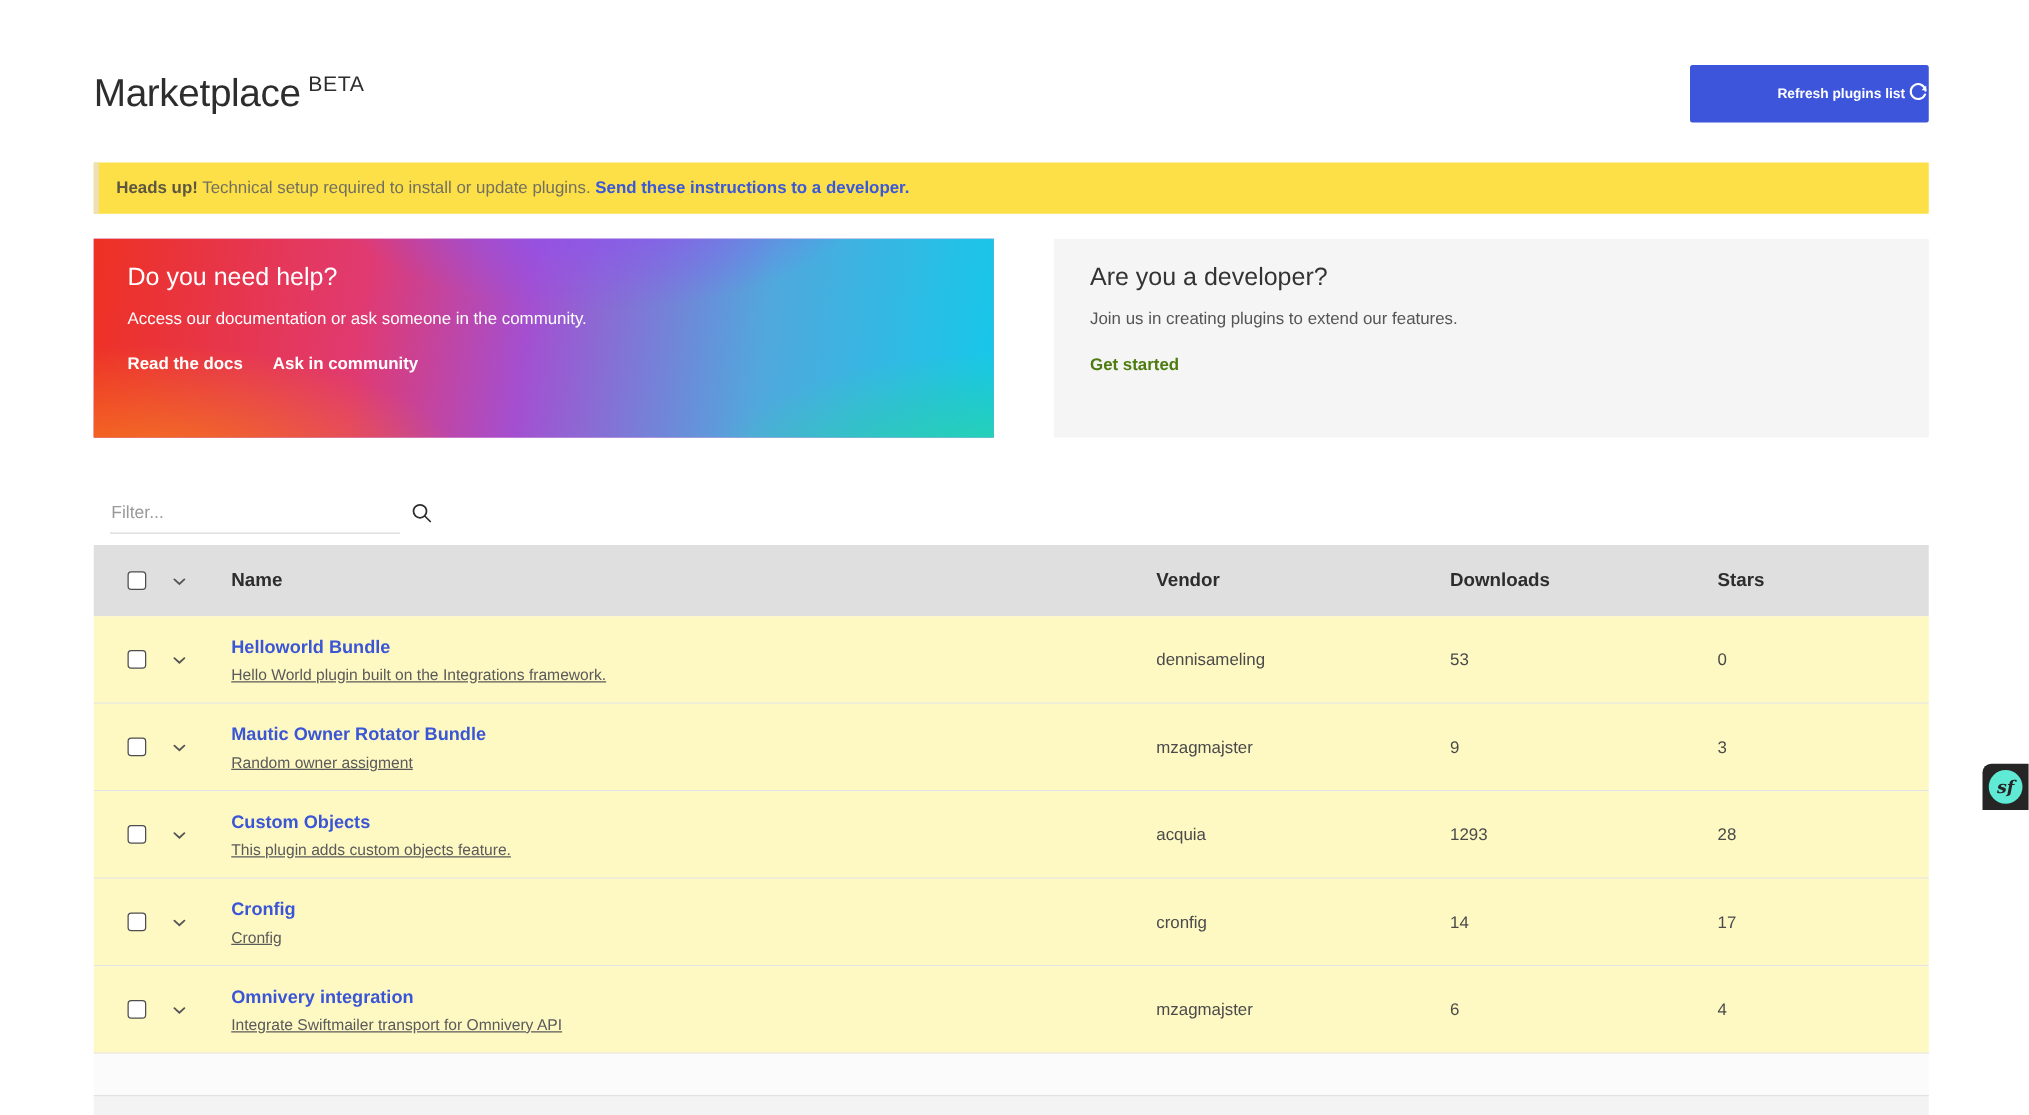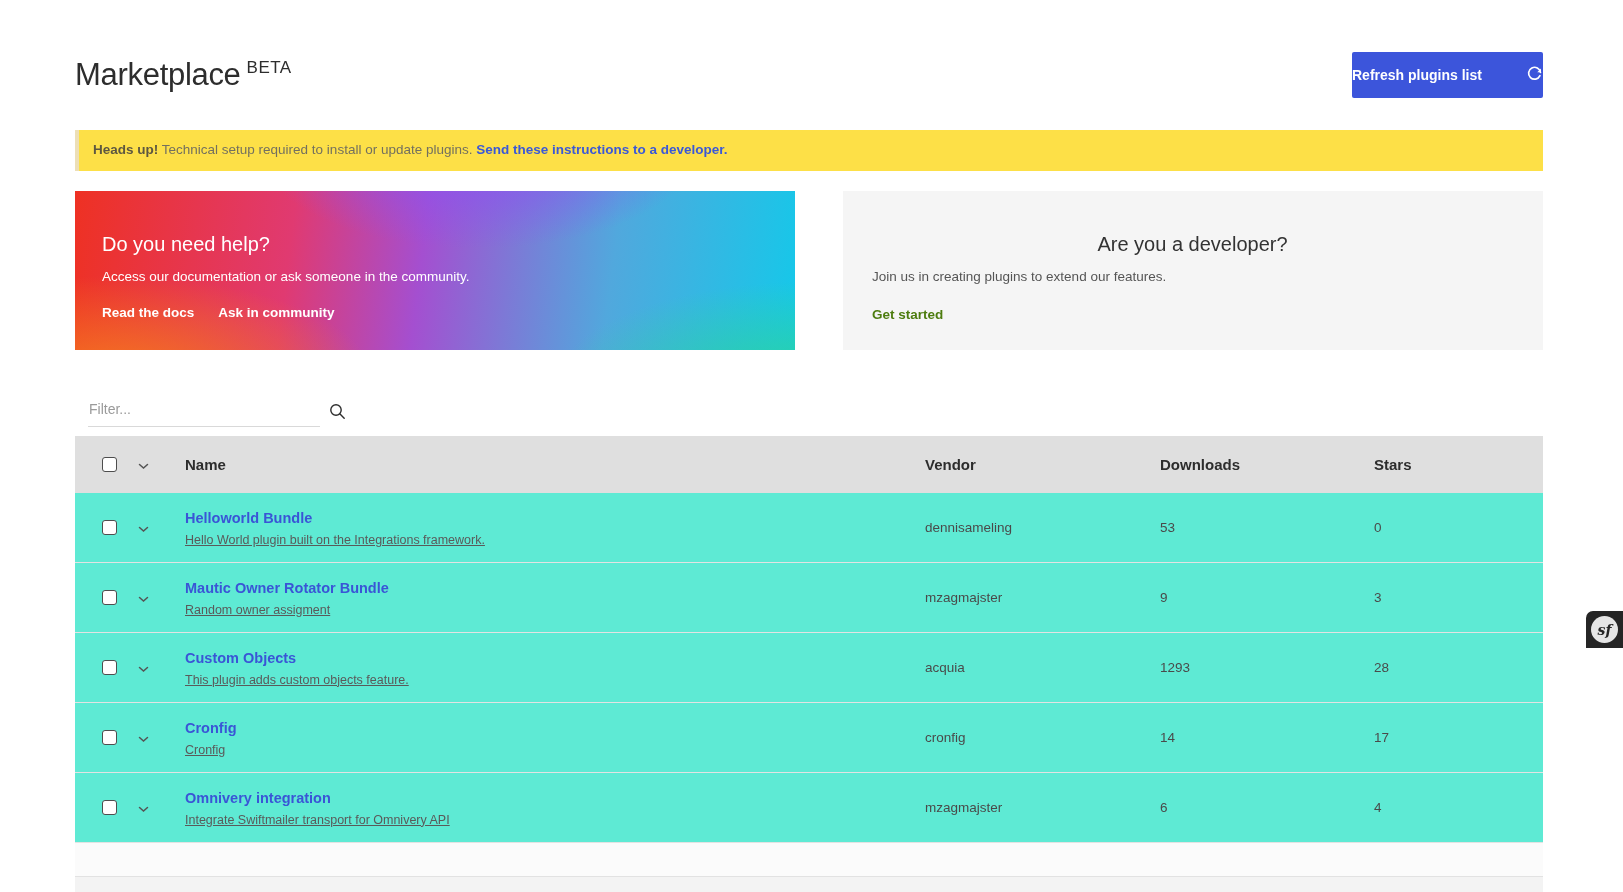--- a/index.html
+++ b/index.html
@@ -6,78 +6,78 @@
   html,body { width:1623px; height:892px; background:#ffffff; overflow:hidden;
               font-family:"Liberation Sans","DejaVu Sans",sans-serif; color:#2e2e2e; }
   .page-wrap { width:1623px; height:648px; position:relative; }
   .inner { position:absolute; left:75px; top:0; width:1468px; }
 
   
   .header-bar { margin-top:52px; display:flex; justify-content:space-between; align-items:flex-start; }
   .page-title { font-size:31px; font-weight:500; color:#2d2d2d; letter-spacing:-0.3px; line-height:46px; }
   .beta-badge { font-size:17px; font-weight:400; position:relative; top:-12px; margin-left:6px; letter-spacing:0.5px; }
   .refresh-btn { width:191px; height:46px; background:#3c55db; color:#fff; border:none; border-radius:2px;
-                 font-family:inherit; font-size:14px; font-weight:bold; cursor:pointer;
-                 display:flex; align-items:center; justify-content:space-between; gap:22px; }
+                 font-family:inherit; font-size:11px; font-weight:bold; cursor:pointer;
+                 display:flex; align-items:center; justify-content:flex-end; gap:2px; }
   .refresh-btn svg { flex:0 0 auto; }
 
   
   .alert { margin-top:27px; background:#fde047; border-left:4px solid #eddfb6; padding:11px 18px 12px 14px;
            font-size:13.5px; color:#73705f; line-height:18px; }
   .alert b { color:#5d5741; }
   .alert a { color:#3a58d8; font-weight:bold; text-decoration:none; }
 
   
   .cards { margin-top:20px; display:grid; grid-template-columns:720px 700px; column-gap:48px; height:159px; }
-  .card { height:159px; padding:42px 30px 0 27px; }
+  .card { height:159px; padding:20px 30px 0 27px; }
   .card h2 { font-size:20px; font-weight:500; margin-bottom:13px; }
   .card p  { font-size:13.5px; margin-bottom:21px; }
   .card-help { color:#fff;
     background-color:#b44fc4;
     background-image:
       radial-gradient(ellipse 52% 95% at 6% 118%, #f5791f 0%, rgba(245,121,31,0) 68%),
       radial-gradient(ellipse 58% 110% at 102% 125%, #2dd49c 0%, rgba(45,212,156,0) 62%),
       radial-gradient(ellipse 42% 85% at 56% -25%, #8a53f0 0%, rgba(138,83,240,0) 72%),
       linear-gradient(97deg, #ee3123 0%, #e03a71 30%, #a44fd0 48%, #51a8dd 74%, #15c8e9 100%);
   }
   .card-help .links { display:flex; gap:24px; }
   .card-help .links a { color:#fff; font-weight:bold; font-size:13.5px; text-decoration:none; }
   .card-dev { background:#f5f5f5; padding-left:29px; }
-  .card-dev h2 { color:#333;text-align:center; }
+  .card-dev h2 { color:#333; }
   .card-dev p { color:#555; }
   .card-dev a { color:#4d7c0f; font-weight:bold; font-size:13.5px; text-decoration:none; }
 
   
   .filter-wrap { margin-top:48px; margin-left:13px; width:258px; height:30px;
                  display:flex; align-items:center; justify-content:space-between; }
   .filter-input { border:none; outline:none; border-bottom:1px solid #d9d9d9; width:232px;
                   font-family:inherit; font-size:14px; color:#555; padding:2px 0 9px 1px; background:transparent; }
   .filter-input::placeholder { color:#9a9a9a; }
 
   
   .table { margin-top:8px; }
   .trow { display:grid; grid-template-columns:34px 49px 740px 235px 214px 1fr;
           align-items:center; padding-left:27px; }
   .thead { background:#dfdfdf; height:57px; }
   .thead .hlabel { font-size:15px; font-weight:bold; color:#2d2d2d; }
-  .tbody .trow { height:70px; background:#5eead4; border-bottom:1px solid #e3e3e3; }
+  .tbody .trow { height:70px; background:#fef9c3; border-bottom:1px solid #e3e3e3; }
   .cell-text { font-size:13.5px; color:#4a4a4a; }
   .plugin-name { color:#3a55d6; font-weight:bold; font-size:14.5px; text-decoration:none; display:inline-block; margin-bottom:7px; }
   .plugin-desc { font-size:12.5px; color:#5a5a5a;text-decoration:underline; }
   .row-empty { height:33px; background:#fbfbfb; }
   .row-partial { height:19px; background:#f3f3f3; border-top:1px solid #e2e2e2; }
 
   input[type="checkbox"] { appearance:none; -webkit-appearance:none; width:15px; height:15px;
     border:1.5px solid #4d4d4d; border-radius:3px; background:#fff; cursor:pointer; display:block; }
   .chev-btn { background:none; border:none; cursor:pointer; padding:2px; line-height:0; }
 
   
   .sf-toolbar { position:absolute; right:0; bottom:0; width:37px; height:37px; background:#252525;
                 border-radius:7px 0 0 0; display:flex; align-items:center; justify-content:center; cursor:pointer; }
-  .sf-circle { width:27px; height:27px; border-radius:50%; background:#e5e5e5; color:#252525;
+  .sf-circle { width:27px; height:27px; border-radius:50%; background:#5eead4; color:#252525;
                display:flex; align-items:center; justify-content:center;
                font-family:"DejaVu Serif","Liberation Serif",serif; font-style:italic; font-weight:bold; font-size:14px; }
 </style>
 </head>
 <body>
 
 <div class="page-wrap">
   <div class="inner">
 
     <div class="header-bar">

